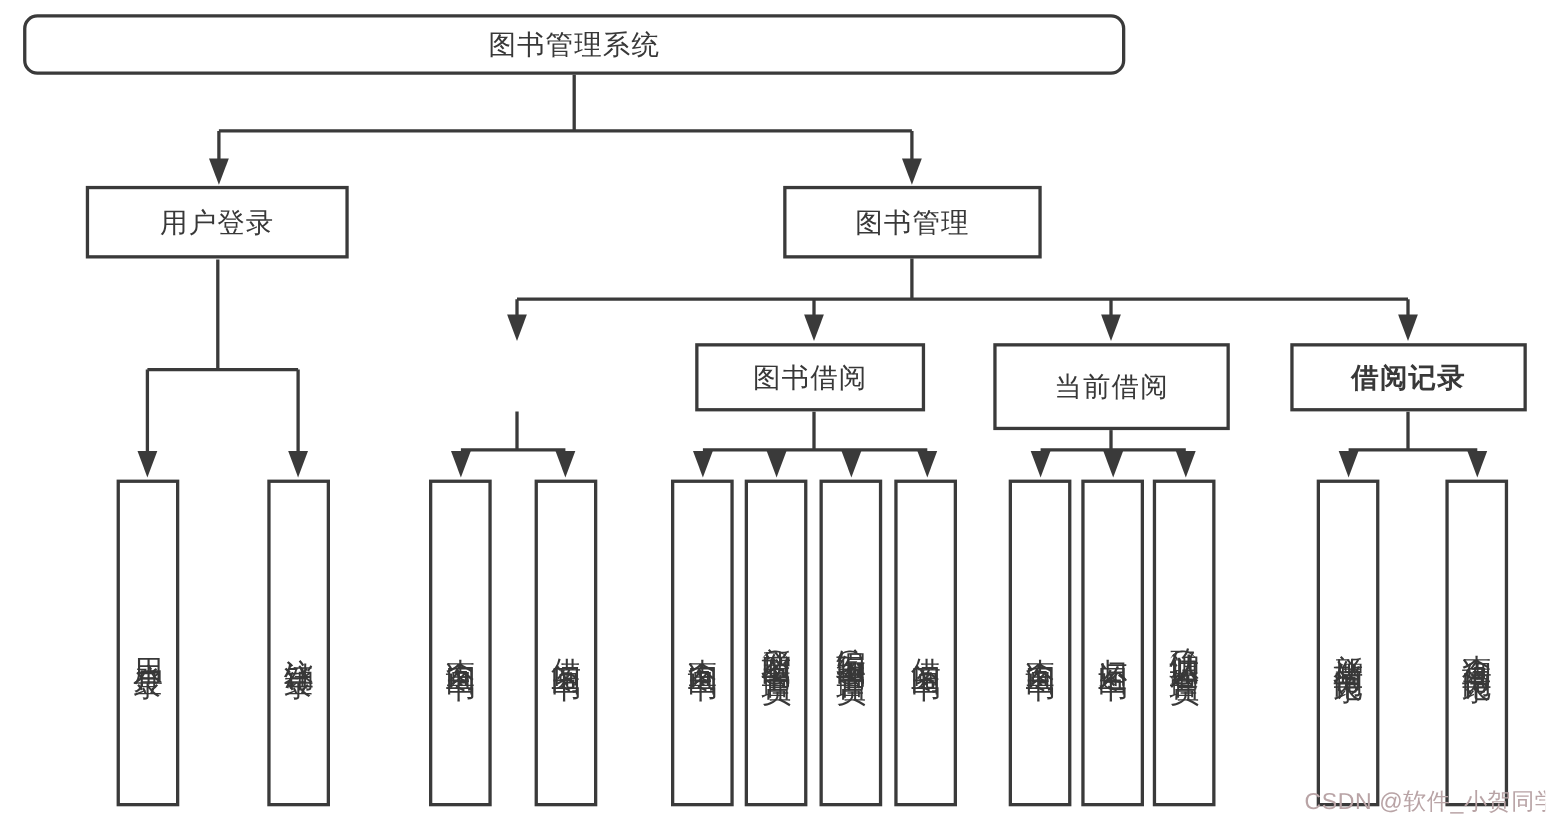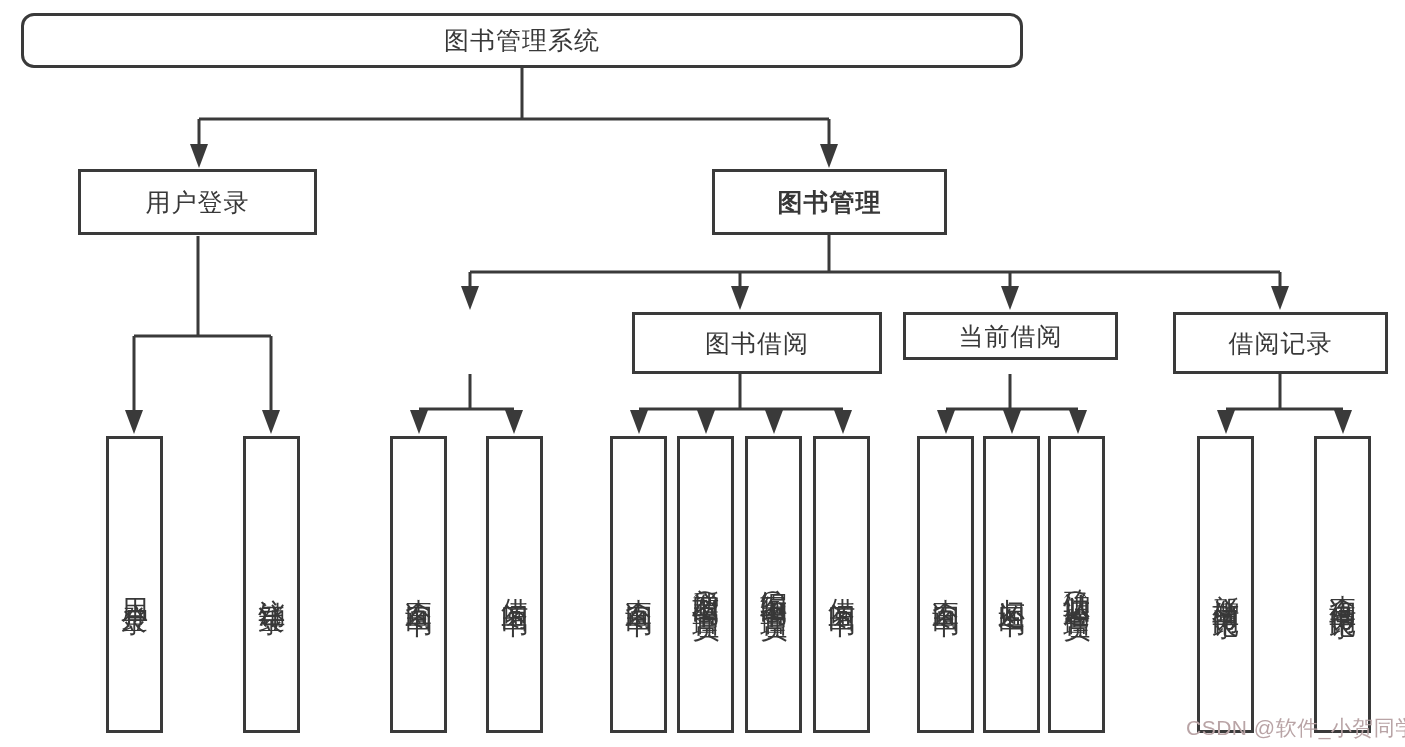--- a/index.html
+++ b/index.html
@@ -104,31 +104,31 @@
     </g>
   </svg>
 
   <div class="node" style="left:21px; top:13px; width:1002px; height:55px;border-radius:13px;">
     <span class="hlabel">图书管理系统</span>
   </div>
 
   <div class="node" style="left:78px; top:169px; width:239px; height:66px;">
     <span class="hlabel">用户登录</span>
   </div>
-  <div class="node" style="left:712px; top:169px; width:235px; height:66px;font-weight:bold;">
+  <div class="node" style="left:712px; top:169px; width:235px; height:66px;">
     <span class="hlabel">图书管理</span>
   </div>
 
-  <div class="node" style="left:632px; top:312px; width:250px; height:62px;">
+  <div class="node" style="left:632px; top:312px; width:209px; height:62px;">
     <span class="hlabel">图书借阅</span>
   </div>
-  <div class="node" style="left:903px; top:312px; width:215px; height:48px;">
+  <div class="node" style="left:903px; top:312px; width:215px; height:79px;">
     <span class="hlabel">当前借阅</span>
   </div>
-  <div class="node" style="left:1173px; top:312px; width:215px; height:62px;">
+  <div class="node" style="left:1173px; top:312px; width:215px; height:62px;font-weight:bold;">
     <span class="hlabel">借阅记录</span>
   </div>
 
   <div class="node" style="left:106px; top:436px; width:57px; height:297px;">
     <span class="vtext">用户登录</span>
   </div>
   <div class="node" style="left:243px; top:436px; width:57px; height:297px;">
     <span class="vtext">注销登录</span>
   </div>
 

